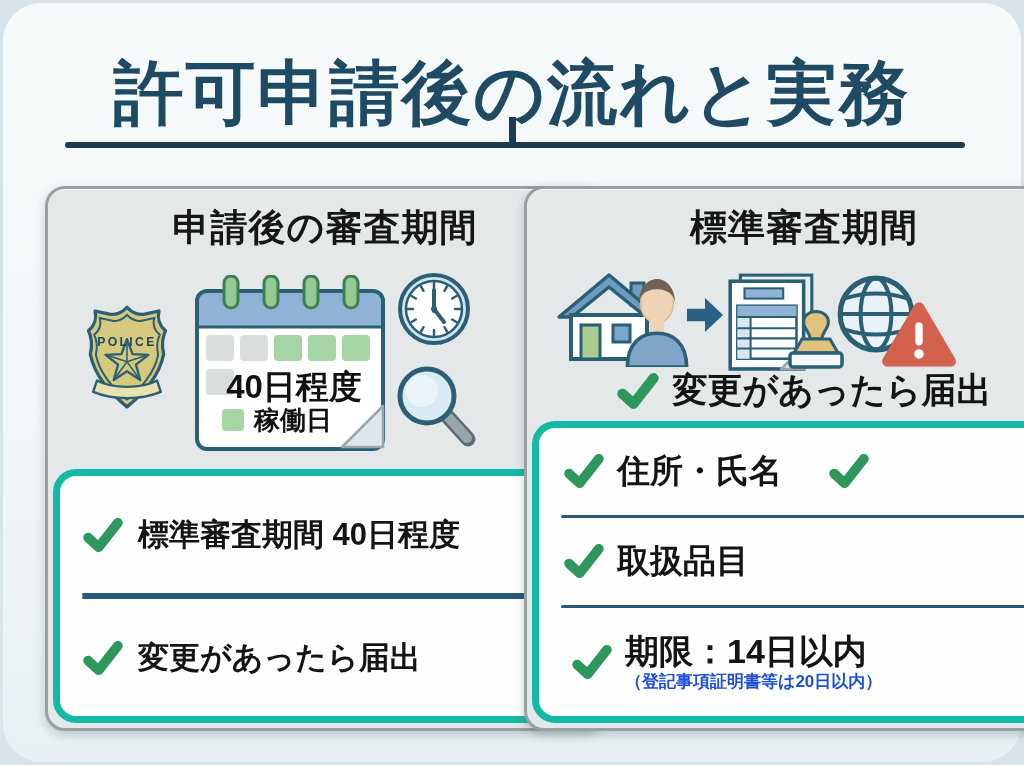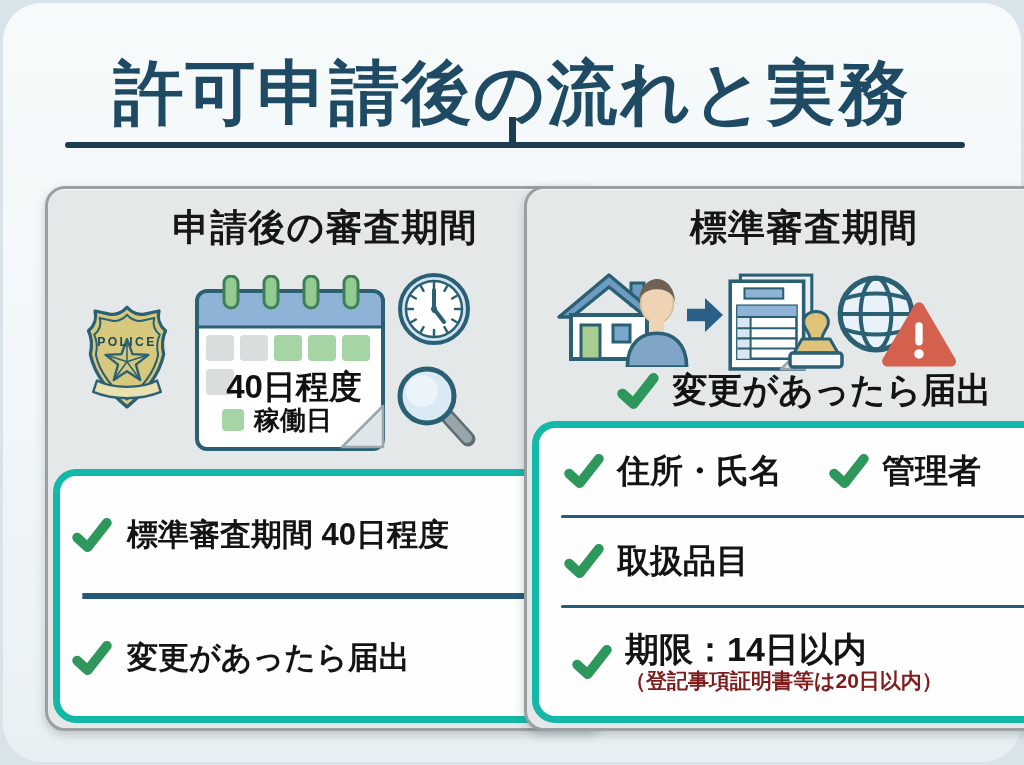--- a/index.html
+++ b/index.html
@@ -51,34 +51,34 @@
     position:absolute; left:5px; right:5px;
     background:#fefefe;
     border:7px solid #14b8a6;
     border-radius:23px;
     display:flex; flex-direction:column;
     overflow:hidden;
   }
   .white-box-left  { top:280px; height:254px; }
   .white-box-right { top:232px; height:302px; }
   .row { flex:1; display:flex; align-items:center; }
-  .row-pad { padding-left:11px; gap:14px; }
+  .row-pad { padding-left:22px; gap:14px; }
   .divider {
     height:3px; background:#265a78; border-radius:2px;
     margin:0 22px; flex:none;
   }
   .check { flex:none; }
   .item-text { font-size:31px; font-weight:900; color:#141414; letter-spacing:0; }
   .grid-row { flex:1; display:flex; align-items:center; }
   .grid-cell { width:50%; display:flex; align-items:center; gap:12px; padding-left:24px; }
   .grid-cell .item-text { font-size:33px; }
   .deadline-row { flex:1.25; display:flex; align-items:center; gap:12px; padding-left:32px; }
   .deadline-lines { display:flex; flex-direction:column; line-height:1.15; }
   .deadline-main { font-size:34px; font-weight:900; color:#141414; }
-  .deadline-note { font-size:21px; font-weight:900; color:#7f1d1d; }
+  .deadline-note { font-size:17px; font-weight:900; color:#1d4ed8; }
   
   .lead-item {
     position:absolute; top:178px; left:0; right:0;
     display:flex; align-items:center; justify-content:center; gap:12px;
   }
   .lead-item .item-text { font-size:35px; }
   
   .flow-arrow { position:absolute; left:485px; top:273px; }
 </style>
 </head>
@@ -264,21 +264,20 @@
         <div class="grid-cell">
           <svg class="check" width="42" height="44" viewBox="0 0 48 48">
               <use href="#check-glyph"></use>
             </svg>
           <span class="item-text">住所・氏名</span>
         </div>
         <div class="grid-cell">
           <svg class="check" width="42" height="44" viewBox="0 0 48 48">
               <use href="#check-glyph"></use>
             </svg>
-          <span class="item-text">管理者</span>
         </div>
       </div>
       <div class="divider"></div>
       <div class="grid-row">
         <div class="grid-cell">
           <svg class="check" width="42" height="44" viewBox="0 0 48 48">
               <use href="#check-glyph"></use>
             </svg>
           <span class="item-text">取扱品目</span>
         </div>

